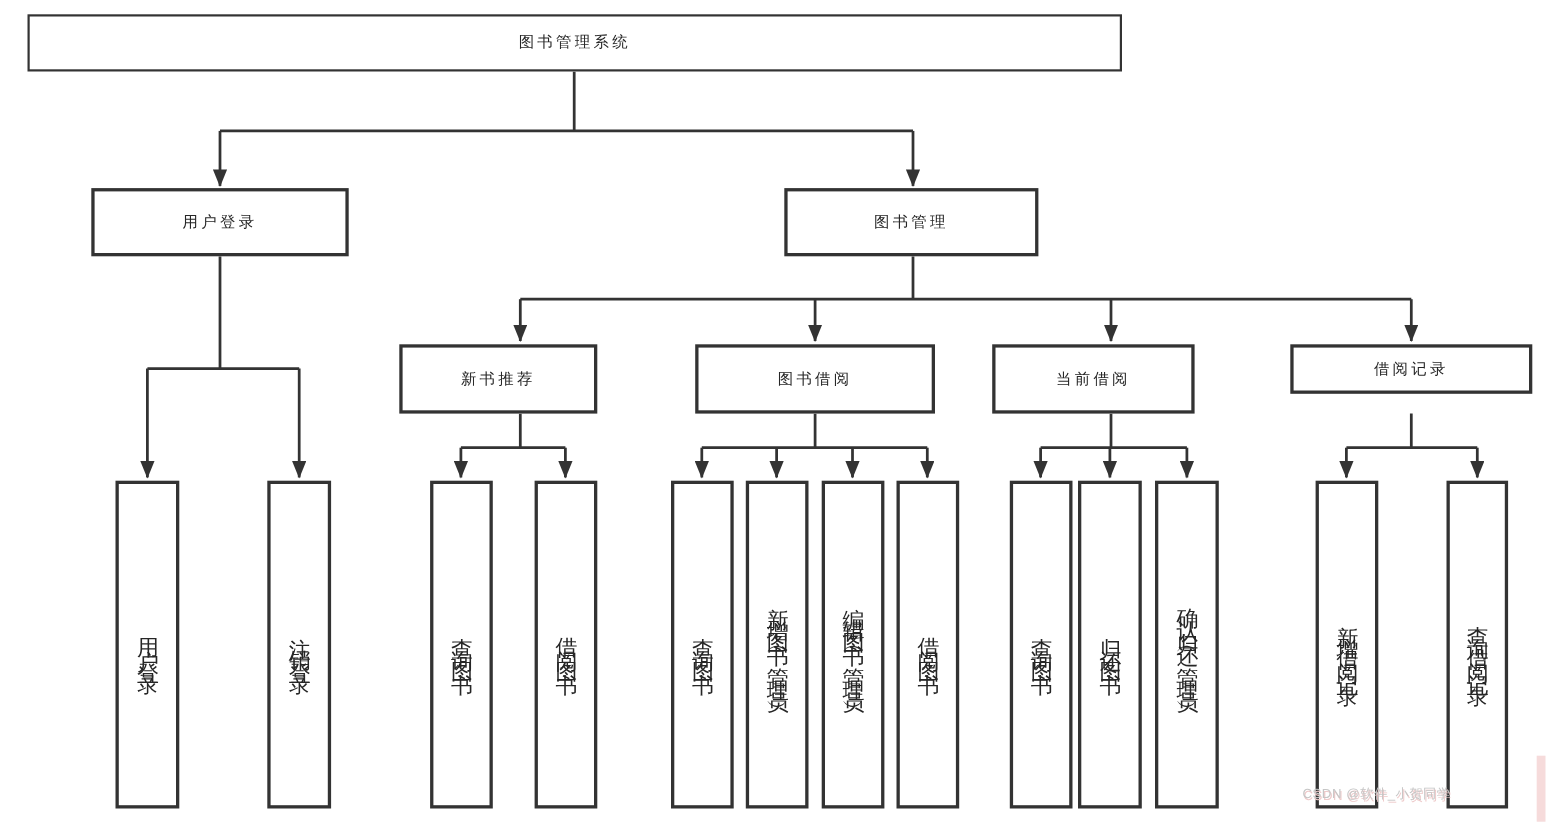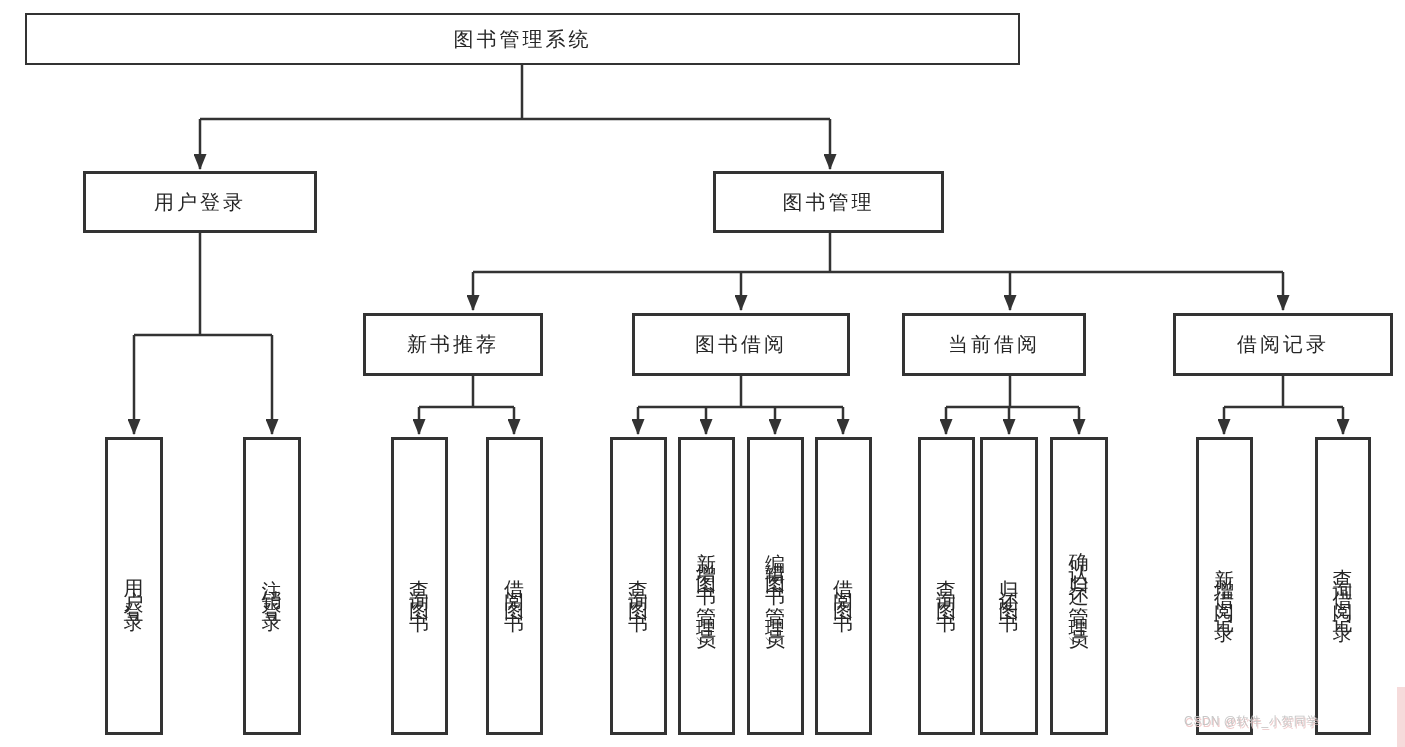--- a/index.html
+++ b/index.html
@@ -10,21 +10,21 @@
     font-family:"Liberation Sans","DejaVu Sans",sans-serif;
     color:#262626;
   }
   .wires{position:absolute;left:0;top:0;z-index:1;}
   .wire{fill:none;stroke:#333333;stroke-width:2.5;}
   .arrow{fill:none;stroke:#333333;stroke-width:2.5;}
   .node{
     position:absolute;box-sizing:border-box;z-index:2;
     background:#ffffff;border:3px solid #333333;
     display:flex;align-items:center;justify-content:center;
-    font-size:20px;letter-spacing:3px;white-space:nowrap;
+    font-size:14px;letter-spacing:3px;white-space:nowrap;
   }
   .node.root{border-width:2px;}
   .leaf{
     position:absolute;box-sizing:border-box;z-index:2;
     background:#ffffff;border:3px solid #333333;
     display:flex;align-items:center;justify-content:center;
   }
   .vtext{
     writing-mode:vertical-rl;
     text-orientation:mixed;
@@ -94,21 +94,21 @@
 
 <div class="node" style="left:363px;top:313px;width:180px;height:63px">
   <span>新书推荐</span>
 </div>
 <div class="node" style="left:632px;top:313px;width:218px;height:63px">
   <span>图书借阅</span>
 </div>
 <div class="node" style="left:902px;top:313px;width:184px;height:63px">
   <span>当前借阅</span>
 </div>
-<div class="node" style="left:1173px;top:313px;width:220px;height:63px">
+<div class="node" style="left:1173px;top:313px;width:220px;height:45px">
   <span>借阅记录</span>
 </div>
 
 <div class="leaf" style="left:105px;top:437px;width:58px;height:298px">
   <span class="vtext">用户登录</span>
 </div>
 <div class="leaf" style="left:243px;top:437px;width:58px;height:298px">
   <span class="vtext">注销登录</span>
 </div>
 

